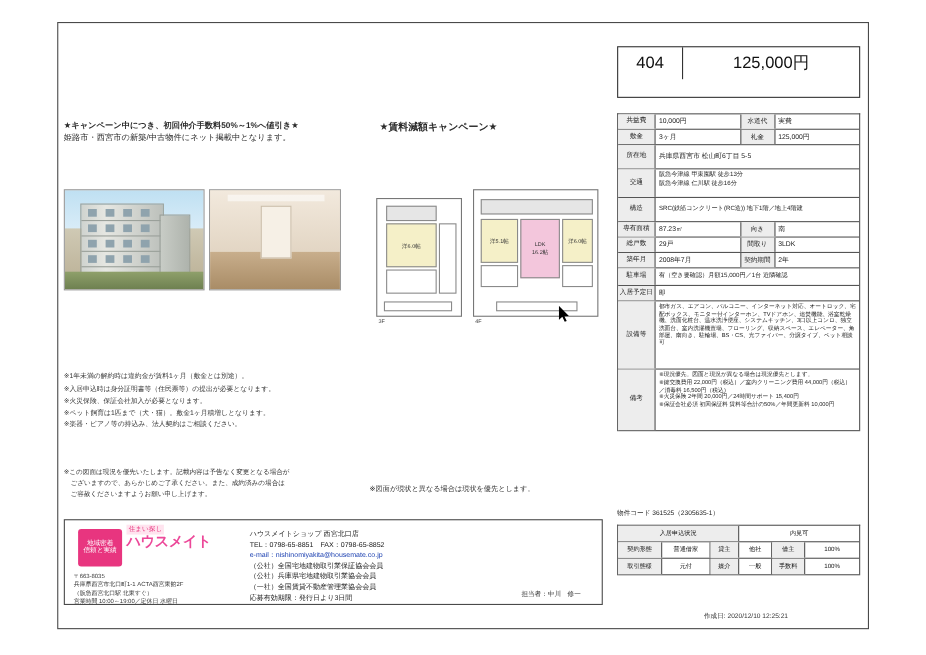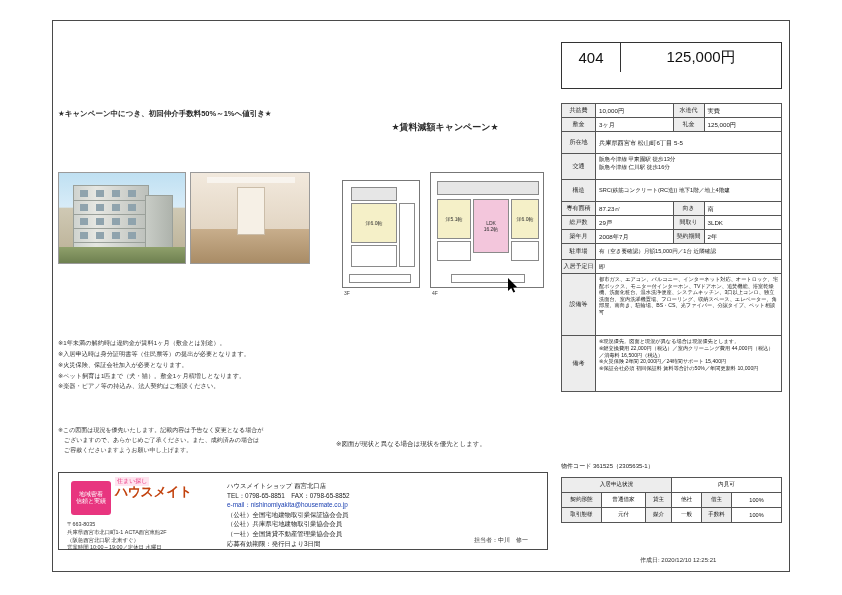--- a/index.html
+++ b/index.html
@@ -6,21 +6,21 @@
   body{width:842px;height:595px;font-family:"Liberation Sans","DejaVu Sans",sans-serif;color:#111;overflow:hidden;}
   .page{position:relative;width:842px;height:595px;box-sizing:border-box;}
   .frame{position:absolute;left:52px;top:20px;width:738px;height:552px;border:1px solid #4a4a4a;box-sizing:border-box;}
 
   
   .title{position:absolute;left:62px;top:60px;font-size:26px;letter-spacing:6px;font-weight:700;color:#111;white-space:nowrap;}
 
   
   .camp-left{position:absolute;left:58px;top:108px;width:270px;font-size:7.5px;line-height:1.5;color:#2b2b2b;}
   .camp-left .l1{font-weight:700;}
-  .camp-mid{position:absolute;left:345px;top:120px;width:200px;font-size:8px;line-height:1.7;color:#2b2b2b;text-align:center;}
+  .camp-mid{position:absolute;left:345px;top:108px;width:200px;font-size:8px;line-height:1.7;color:#2b2b2b;}
   .camp-mid .hd{font-weight:700;font-size:9px;}
 
   
   .photo{position:absolute;border:1px solid #9a9a9a;box-sizing:border-box;overflow:hidden;}
   .photo1{left:58px;top:172px;width:128px;height:92px;
     background:linear-gradient(180deg,#bfe0f2 0%,#d8ecf8 38%,#cfc9b4 39%,#b9ae93 100%);}
   .p1-bldg{position:absolute;left:14px;top:12px;width:74px;height:66px;background:linear-gradient(90deg,#cfd3cf 0%,#e6e7e2 30%,#bcc0bb 100%);border:1px solid #9aa09a;}
   .p1-bldg .fl{position:absolute;left:0;right:0;height:1px;background:#9aa09a;}
   .p1-win{position:absolute;width:8px;height:7px;background:#8fa3ad;}
   .p1-side{position:absolute;left:86px;top:22px;width:26px;height:56px;background:linear-gradient(90deg,#c8ccc6,#aeb3ac);border:1px solid #9aa09a;}
@@ -76,21 +76,21 @@
   .facil .vl{display:block;font-size:5.2px;line-height:1.25;padding:2px 3px;}
   .biko{height:56px;}
   .biko .vl{display:block;font-size:5.2px;line-height:1.3;padding:2px 3px;}
 
   .code{position:absolute;left:561px;top:462px;width:221px;font-size:6px;color:#222;}
 
   
   .band{position:absolute;left:58px;top:472px;width:490px;height:78px;border:1px solid #4a4a4a;box-sizing:border-box;}
   .logo{position:absolute;left:8px;top:8px;width:150px;height:34px;}
   .logo .seal{position:absolute;left:4px;top:0;width:40px;height:34px;background:#e8357f;border-radius:3px;color:#fff;font-size:6px;display:flex;align-items:center;justify-content:center;text-align:center;line-height:1.1;}
-  .logo .hm{position:absolute;left:48px;top:2px;font-size:13px;font-weight:700;color:#c2410c;letter-spacing:-0.5px;}
+  .logo .hm{position:absolute;left:48px;top:2px;font-size:13px;font-weight:700;color:#ec4899;letter-spacing:-0.5px;}
   .logo .hm-sub{position:absolute;left:48px;top:-4px;font-size:6px;color:#e8357f;background:#ffe4ef;padding:0 2px;}
   .band-left{position:absolute;left:8px;top:48px;width:150px;font-size:5.4px;line-height:1.45;color:#333;}
   .band-mid{position:absolute;left:168px;top:8px;width:315px;font-size:6.4px;line-height:1.5;color:#222;}
   .band-mid .mail{color:#1a3fb0;}
 
   
   .btab{position:absolute;left:561px;top:477px;width:221px;border:1px solid #555;border-bottom:none;box-sizing:border-box;font-size:5.6px;}
   .btab .row{height:15px;}
   .btab .c{display:flex;align-items:center;justify-content:center;border-right:1px solid #555;box-sizing:border-box;padding:0 2px;text-align:center;}
   .btab .c:last-child{border-right:none;}
@@ -101,20 +101,21 @@
 </head>
 <body>
 
 <div class="page">
 
   <div class="frame"></div>
 
 
   <div class="camp-left">
     <div class="l1">★キャンペーン中につき、初回仲介手数料50%～1%へ値引き★</div>
+    <div>姫路市・西宮市の新築/中古物件にネット掲載中となります。</div>
   </div>
 
   <div class="camp-mid">
     <div class="hd">★賃料減額キャンペーン★</div>
   </div>
 
   <div class="photo photo1">
     <div class="p1-bldg">
       <div class="fl" style="top:14px"></div>
         <div class="fl" style="top:28px"></div>

